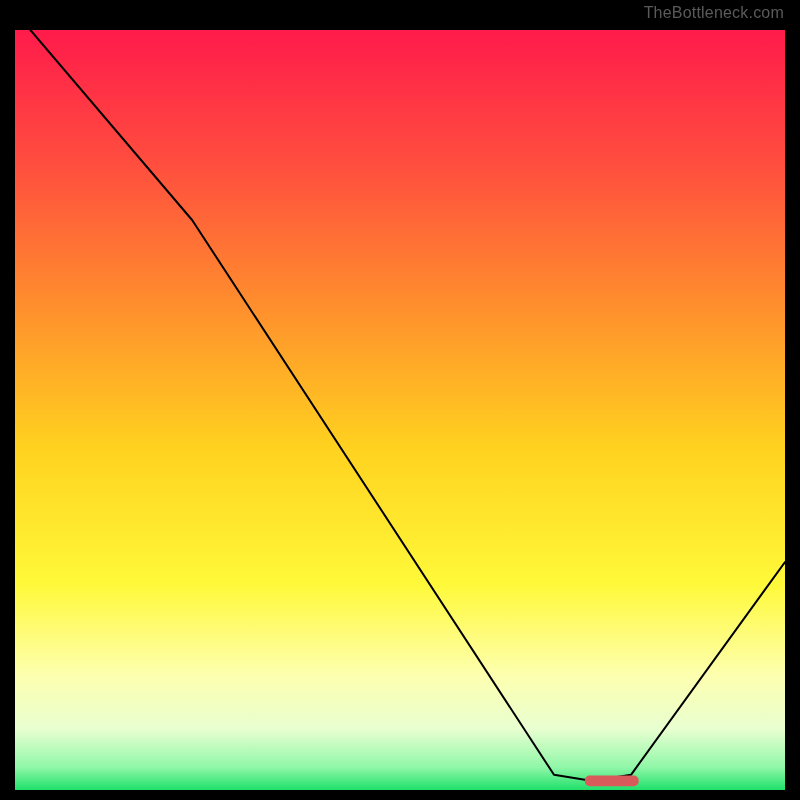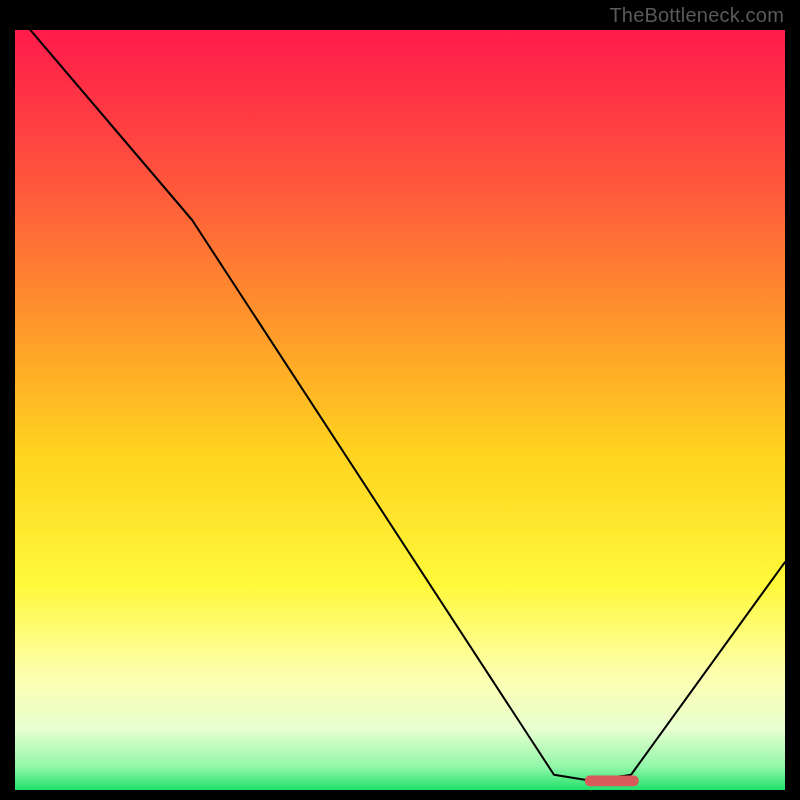--- a/index.html
+++ b/index.html
@@ -14,21 +14,21 @@
     position: relative;
     width: 800px;
     height: 800px;
     background: #000;
   }
   .watermark {
     position: absolute;
     top: 4px;
     right: 16px;
     color: #5a5a5a;
-    font-size: 20px;
+    font-size: 16px;
     font-weight: 500;
     letter-spacing: 0.2px;
   }
   .plot {
     position: absolute;
     left: 15px;
     top: 30px;
     width: 770px;
     height: 760px;
     background: #000;

